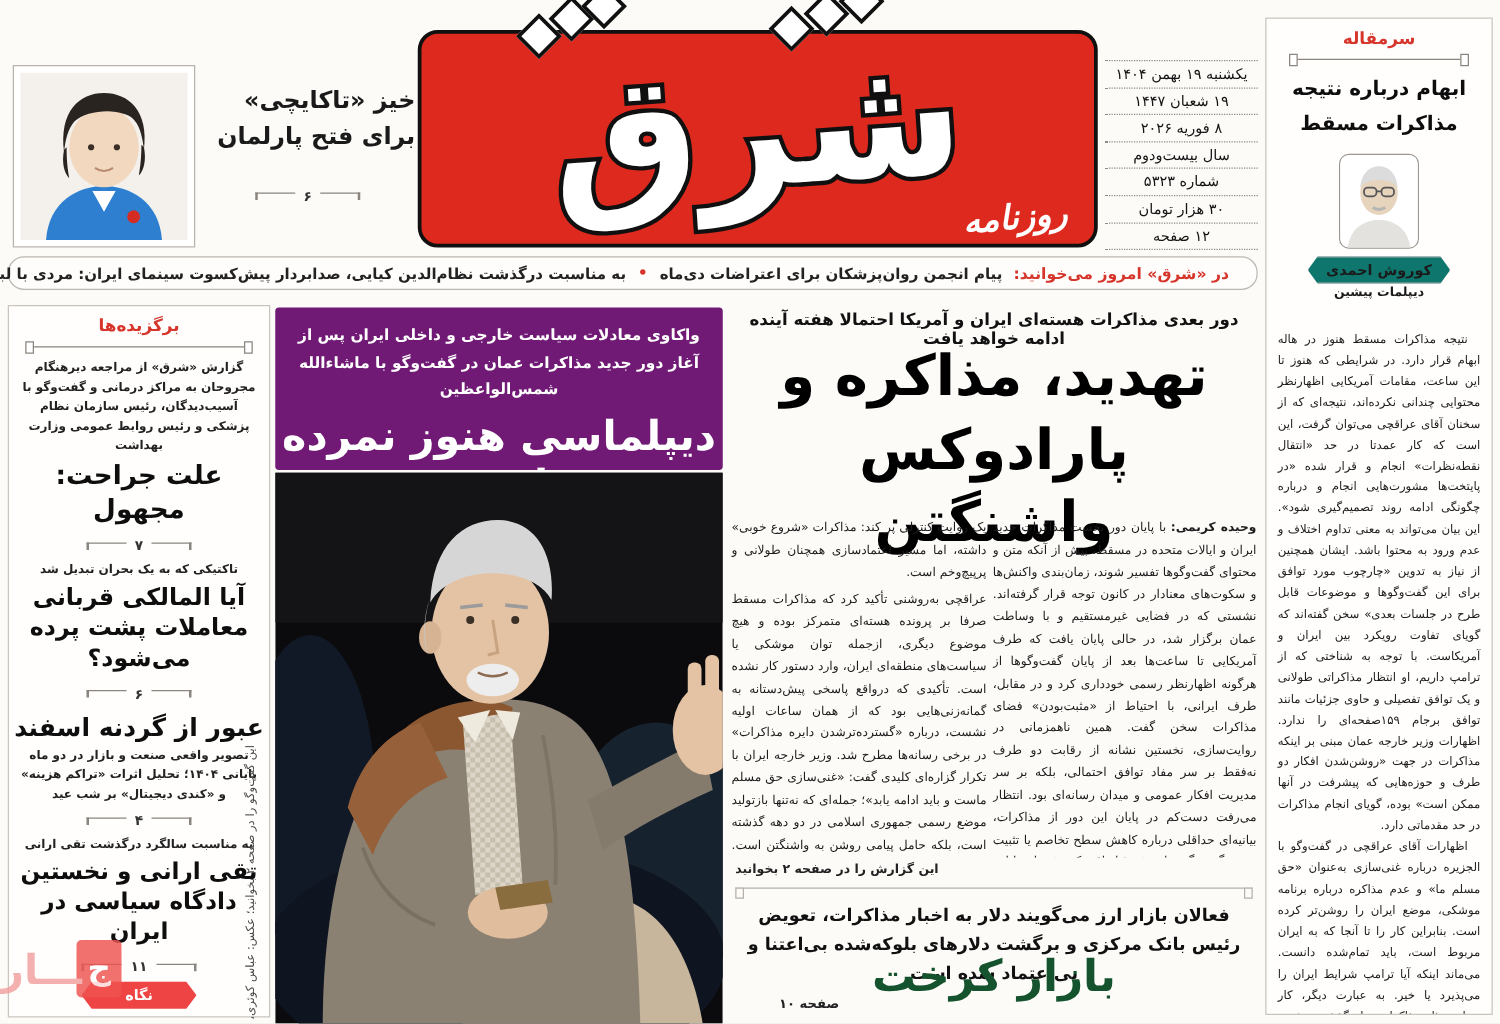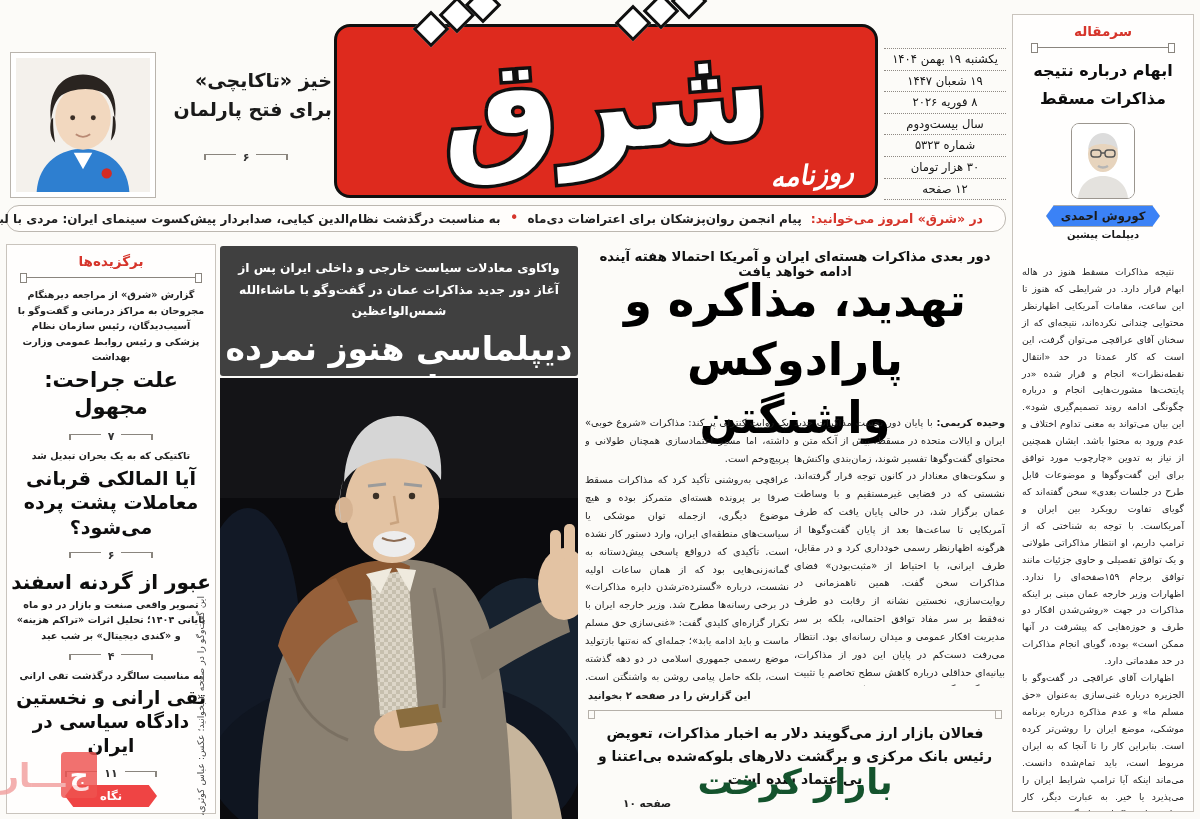--- a/index.html
+++ b/index.html
@@ -41,21 +41,21 @@
   .orn::before,.orn::after{content:"";position:absolute;top:0;width:5px;height:8px;border:1px solid #8a857e;background:#fff;}
   .orn::before{right:-2px;} .orn::after{left:-2px;}
   
   .hl{left:6px;top:244px;width:208px;height:568px;overflow:hidden;}
   .hl .kick{font-size:9.6px;font-weight:bold;color:#222;line-height:1.62;text-align:center;padding:0 7px;}
   .hl .hd{font-weight:bold;color:#0e0e0e;text-align:center;line-height:1.3;padding:2px 4px;}
   .hd1{font-size:21px;} .hd2{font-size:19px;} .hd3{font-size:20px;} .hd4{font-size:18.5px;} .hd5{font-size:17.5px;}
   .badge{width:92px;margin:4px auto 6px;background:#ef4444;color:#fff;font-size:11.5px;font-weight:bold;
          text-align:center;padding:4px 0;clip-path:polygon(0 50%,9% 0,91% 0,100% 50%,91% 100%,9% 100%);}
   
-  .bbox{left:220px;top:246px;width:358px;height:130px;background:#404040;border-radius:3px;color:#fff;}
+  .bbox{left:220px;top:246px;width:358px;height:130px;background:#701a75;border-radius:3px;color:#fff;}
   .bbox .kick{font-size:12.3px;font-weight:bold;line-height:1.75;text-align:center;padding:12px 14px 0;}
   .bbox .hd{font-size:33px;font-weight:bold;text-align:center;margin-top:6px;}
   .mphoto{left:220px;top:378px;width:358px;height:441px;}
   .vcap{left:193px;top:378px;width:18px;height:441px;}
   .vcap span{position:absolute;left:2px;top:441px;width:441px;transform-origin:0 0;transform:rotate(-90deg);
              font-size:9.3px;color:#4a4a4a;white-space:nowrap;padding-right:218px;box-sizing:border-box;display:block;}
   
   .lead-kick{left:585px;top:249px;width:420px;font-size:13.3px;font-weight:bold;text-align:center;color:#111;}
   .lead-h{left:585px;top:272px;width:420px;font-size:45px;font-weight:bold;text-align:center;line-height:1.3;color:#000;}
   .cols{top:414px;height:272px;overflow:hidden;font-size:9.8px;line-height:1.82;text-align:justify;color:#1c1c1c;}
@@ -66,21 +66,21 @@
   .sep{left:588px;top:710px;width:414px;height:5px;border-top:1px solid #b5b0a9;position:absolute;}
   .sep::before,.sep::after{content:"";position:absolute;top:-1px;width:5px;height:7px;border:1px solid #b5b0a9;background:#fcfbf8;}
   .sep::before{right:0;} .sep::after{left:0;}
   .mkt-kick{left:585px;top:722px;width:420px;font-size:14px;font-weight:bold;text-align:center;line-height:1.65;color:#111;}
   .mkt-hd{left:585px;top:762px;width:420px;font-size:35px;font-weight:bold;text-align:center;color:#14532d;}
   .mkt-pg{left:623px;top:797px;font-size:10.5px;font-weight:bold;color:#222;}
   
   .ed{left:1012px;top:14px;width:182px;height:798px;overflow:hidden;box-sizing:border-box;padding:0 9px;}
   .ed .title{font-size:16px;font-weight:bold;text-align:center;line-height:1.75;color:#0d0d0d;}
   .ed-photo{display:block;margin:10px auto 0;width:62px;height:74px;border:1px solid #9b968f;border-radius:8px;background:#fff;}
-  .ribbon{width:112px;margin:6px auto 2px;background:#3b82f6;border:1px solid #aaa;font-size:11.5px;font-weight:bold;
+  .ribbon{width:112px;margin:6px auto 2px;background:#0f766e;border:1px solid #aaa;font-size:11.5px;font-weight:bold;
           text-align:center;padding:3px 0;clip-path:polygon(0 50%,7% 0,93% 0,100% 50%,93% 100%,7% 100%);}
   .ed .role{font-size:10px;font-weight:bold;text-align:center;margin-bottom:24px;}
   .ed .body{font-size:9.4px;line-height:1.8;text-align:justify;color:#1c1c1c;}
   .ed .body p{margin:0;text-indent:10px;}
   
   .wm{left:0;top:752px;display:flex;align-items:center;opacity:.82;z-index:5;}
   .wm .sq{width:36px;height:46px;background:#ef5350;color:#fff;font-size:26px;font-weight:bold;
           display:flex;align-items:center;justify-content:center;border-radius:4px;}
   .wm .tail{color:#f2a09e;font-size:33px;font-weight:bold;letter-spacing:0;margin-right:-4px;}
 </style>

